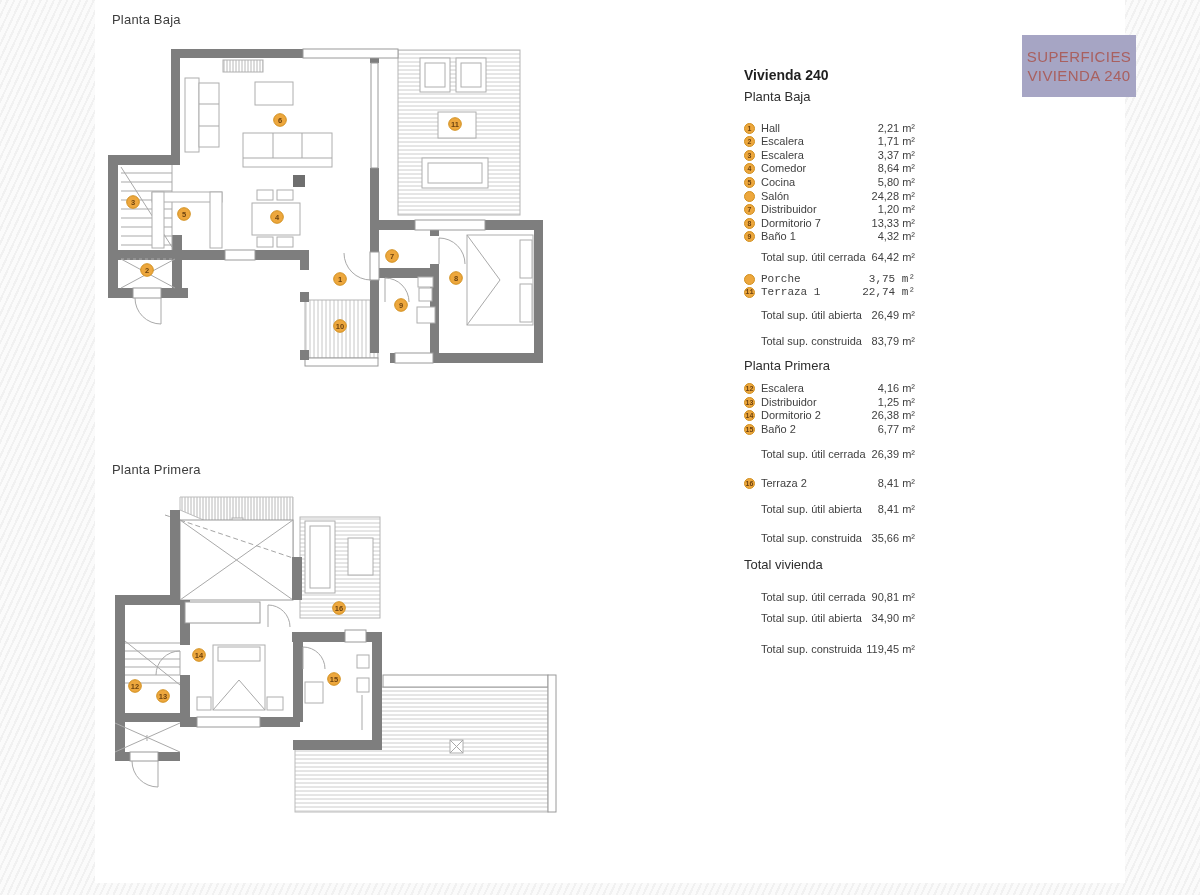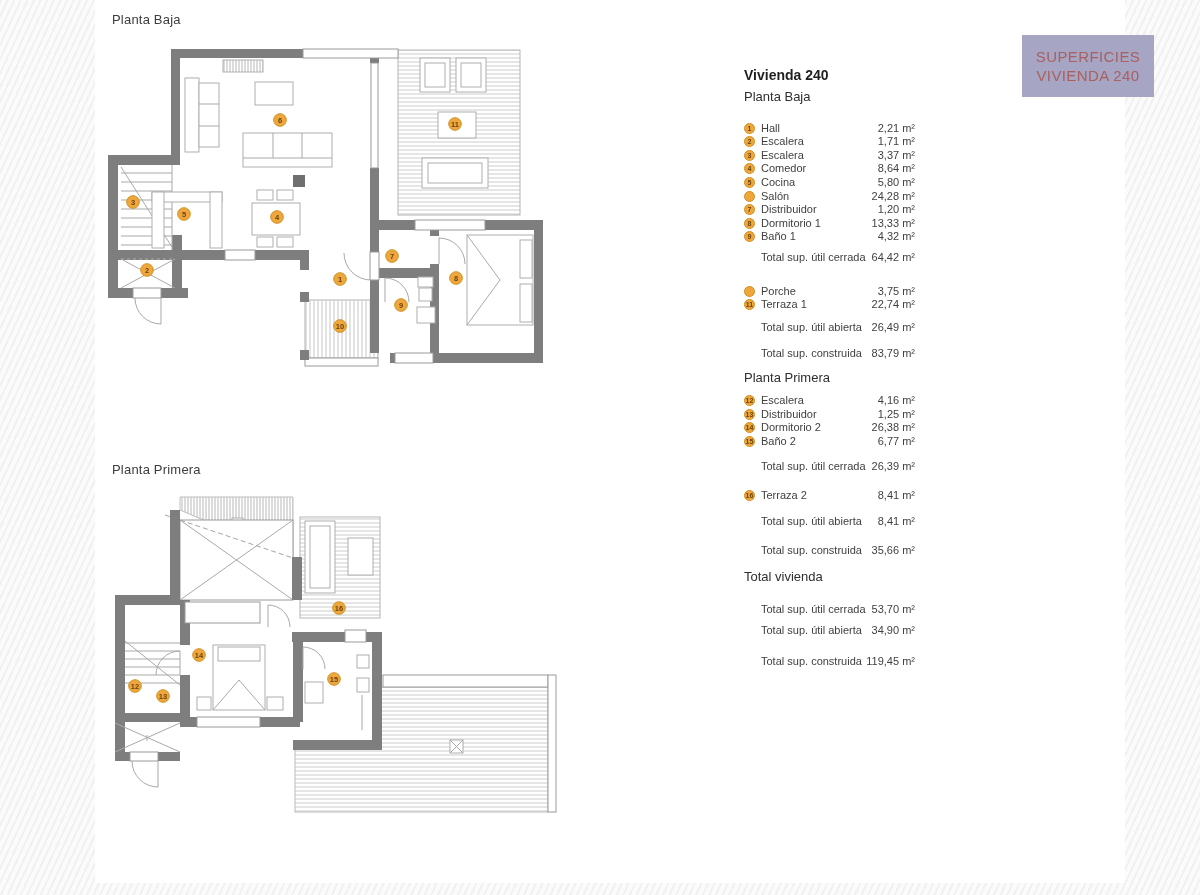--- a/index.html
+++ b/index.html
@@ -43,24 +43,24 @@
     background:#eda73d;border:1px solid #d2901f;box-sizing:border-box;
     font-size:7px;font-weight:bold;color:#6d4310;
     display:flex;align-items:center;justify-content:center;margin-right:6px;line-height:1;
   }
   .lbl{flex:1;white-space:nowrap;}
   .val{white-space:nowrap;text-align:right;}
   .indent{padding-left:17px;}
   .mt7{margin-top:7px;}  .mt8{margin-top:8px;}  .mt9{margin-top:9px;}
   .mt12{margin-top:12px;} .mt13{margin-top:13px;} .mt14{margin-top:14px;}
   .mt15{margin-top:15px;} .mt17{margin-top:17px;}
-  .mt20{margin-top:20px;}
+  .mt20{margin-top:8px;font-family:Liberation Mono, monospace;}
 
   .banner{
-    position:absolute;left:1022px;top:35px;width:132px;height:62px;
+    position:absolute;left:1022px;top:35px;width:114px;height:62px;
     background:#a6a5c4;color:#a9605f;
     display:flex;flex-direction:column;align-items:center;justify-content:center;
     font-size:15px;letter-spacing:.4px;line-height:19px;text-align:center;
   }
 </style>
 </head>
 <body>
 
 <div class="page"></div>
 
@@ -383,21 +383,21 @@
         <span class="lbl">Salón</span>
         <span class="val">24,28 m²</span>
       </div>
     <div class="row">
         <span class="badge">7</span>
         <span class="lbl">Distribuidor</span>
         <span class="val">1,20 m²</span>
       </div>
     <div class="row">
         <span class="badge">8</span>
-        <span class="lbl">Dormitorio 1</span>
+        <span class="lbl">Dormitorio 7</span>
         <span class="val">13,33 m²</span>
       </div>
     <div class="row">
         <span class="badge">9</span>
         <span class="lbl">Baño 1</span>
         <span class="val">4,32 m²</span>
       </div>
   </div>
 
   <div class="trow mt7">
@@ -469,21 +469,21 @@
     </div>
   <div class="trow mt15">
       <span class="lbl indent">Total sup. construida</span>
       <span class="val">35,66 m²</span>
     </div>
 
   <div class="sec-head mt14">Total vivienda</div>
 
   <div class="trow mt17">
       <span class="lbl indent">Total sup. útil cerrada</span>
-      <span class="val">53,70 m²</span>
+      <span class="val">90,81 m²</span>
     </div>
   <div class="trow mt8">
       <span class="lbl indent">Total sup. útil abierta</span>
       <span class="val">34,90 m²</span>
     </div>
   <div class="trow mt17">
       <span class="lbl indent">Total sup. construida</span>
       <span class="val">119,45 m²</span>
     </div>
 </div>

